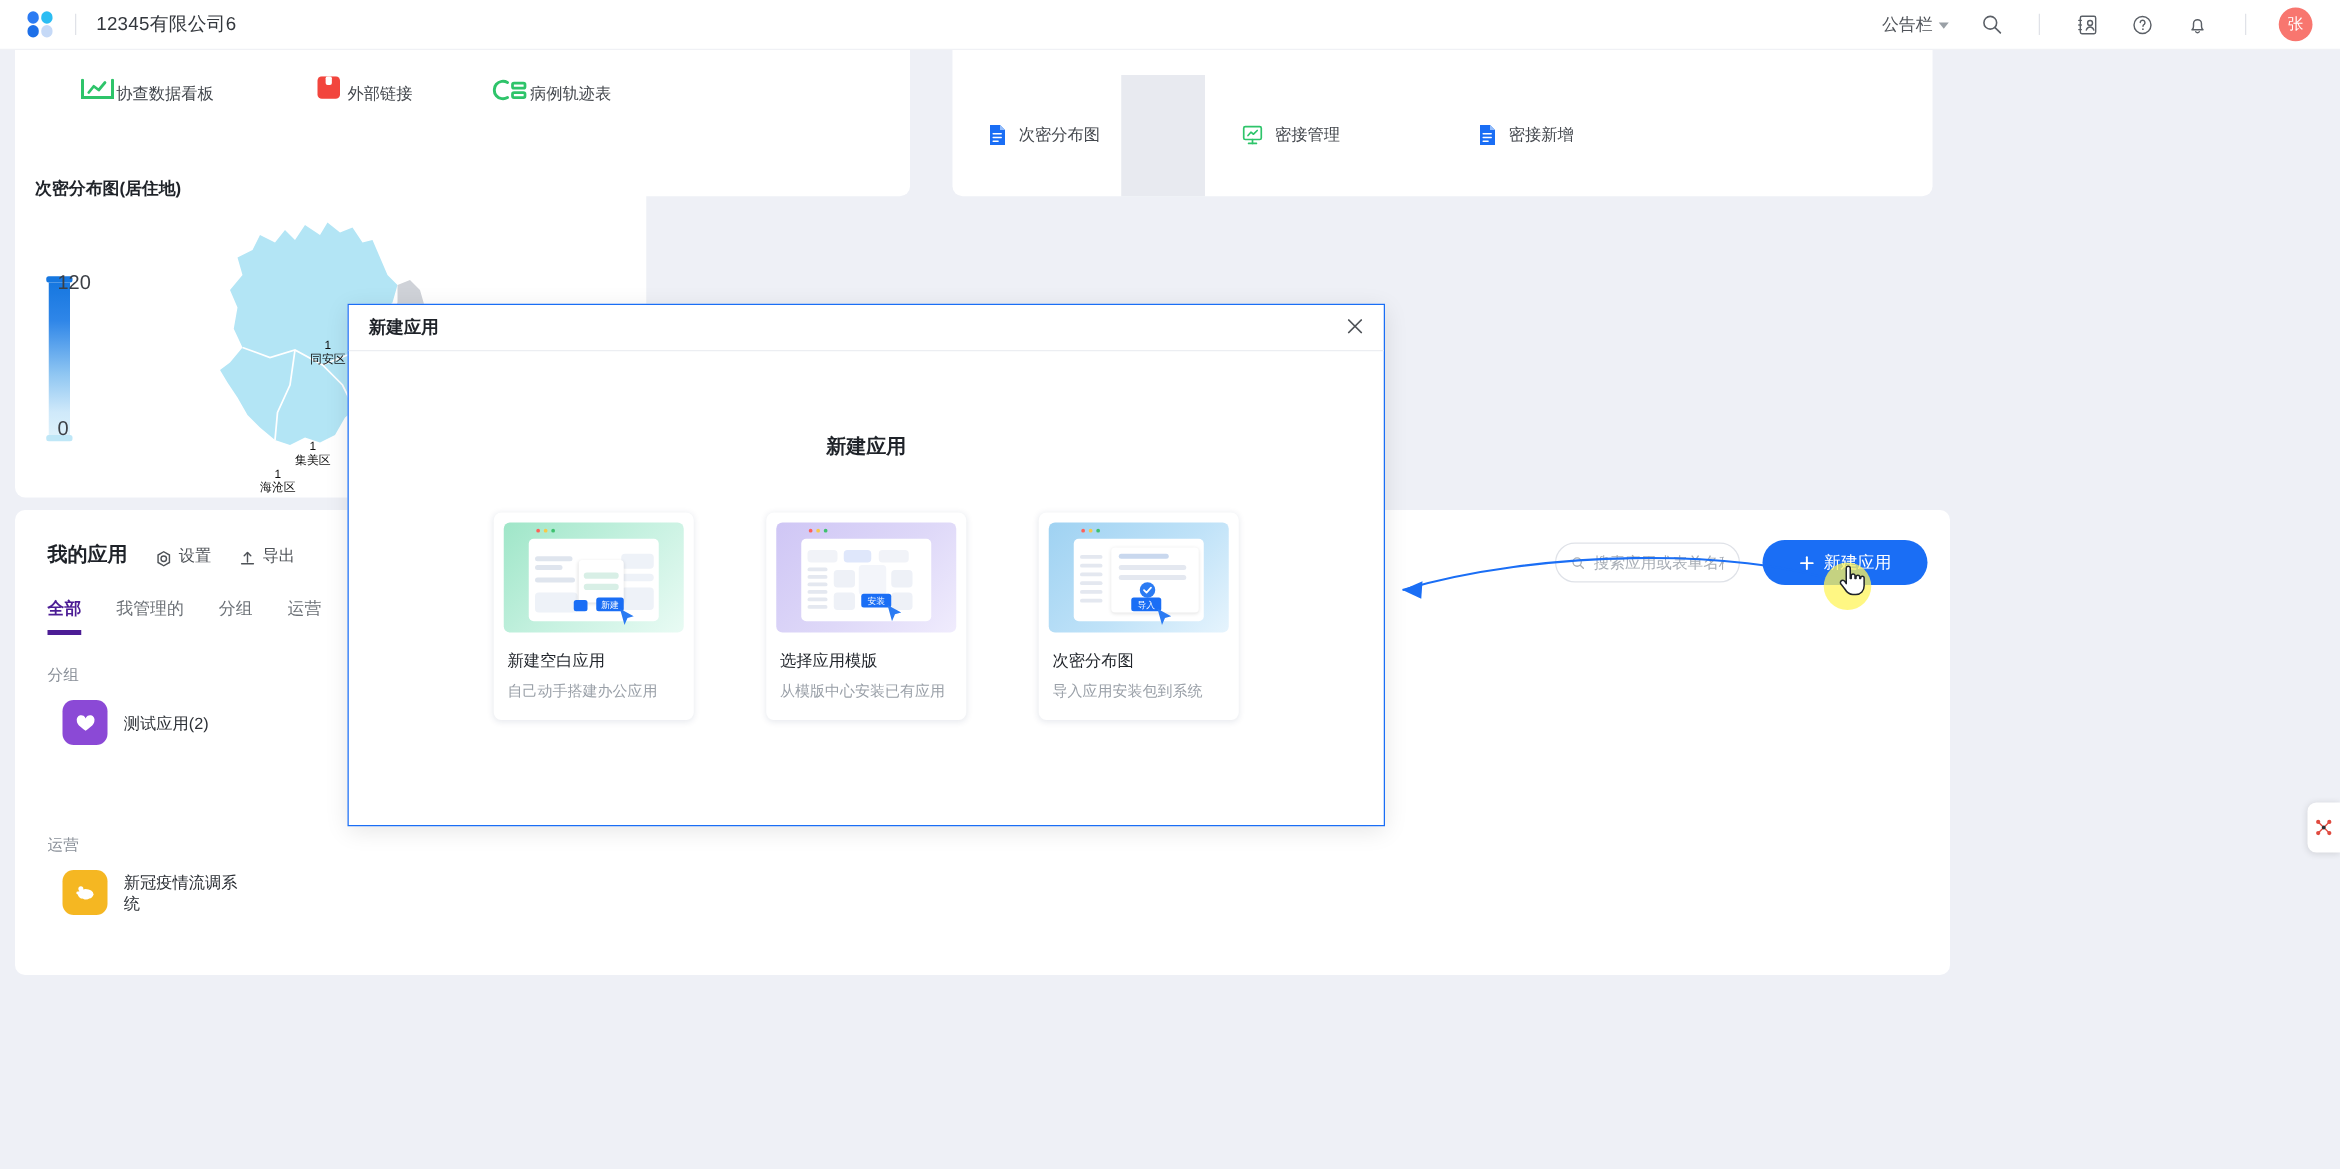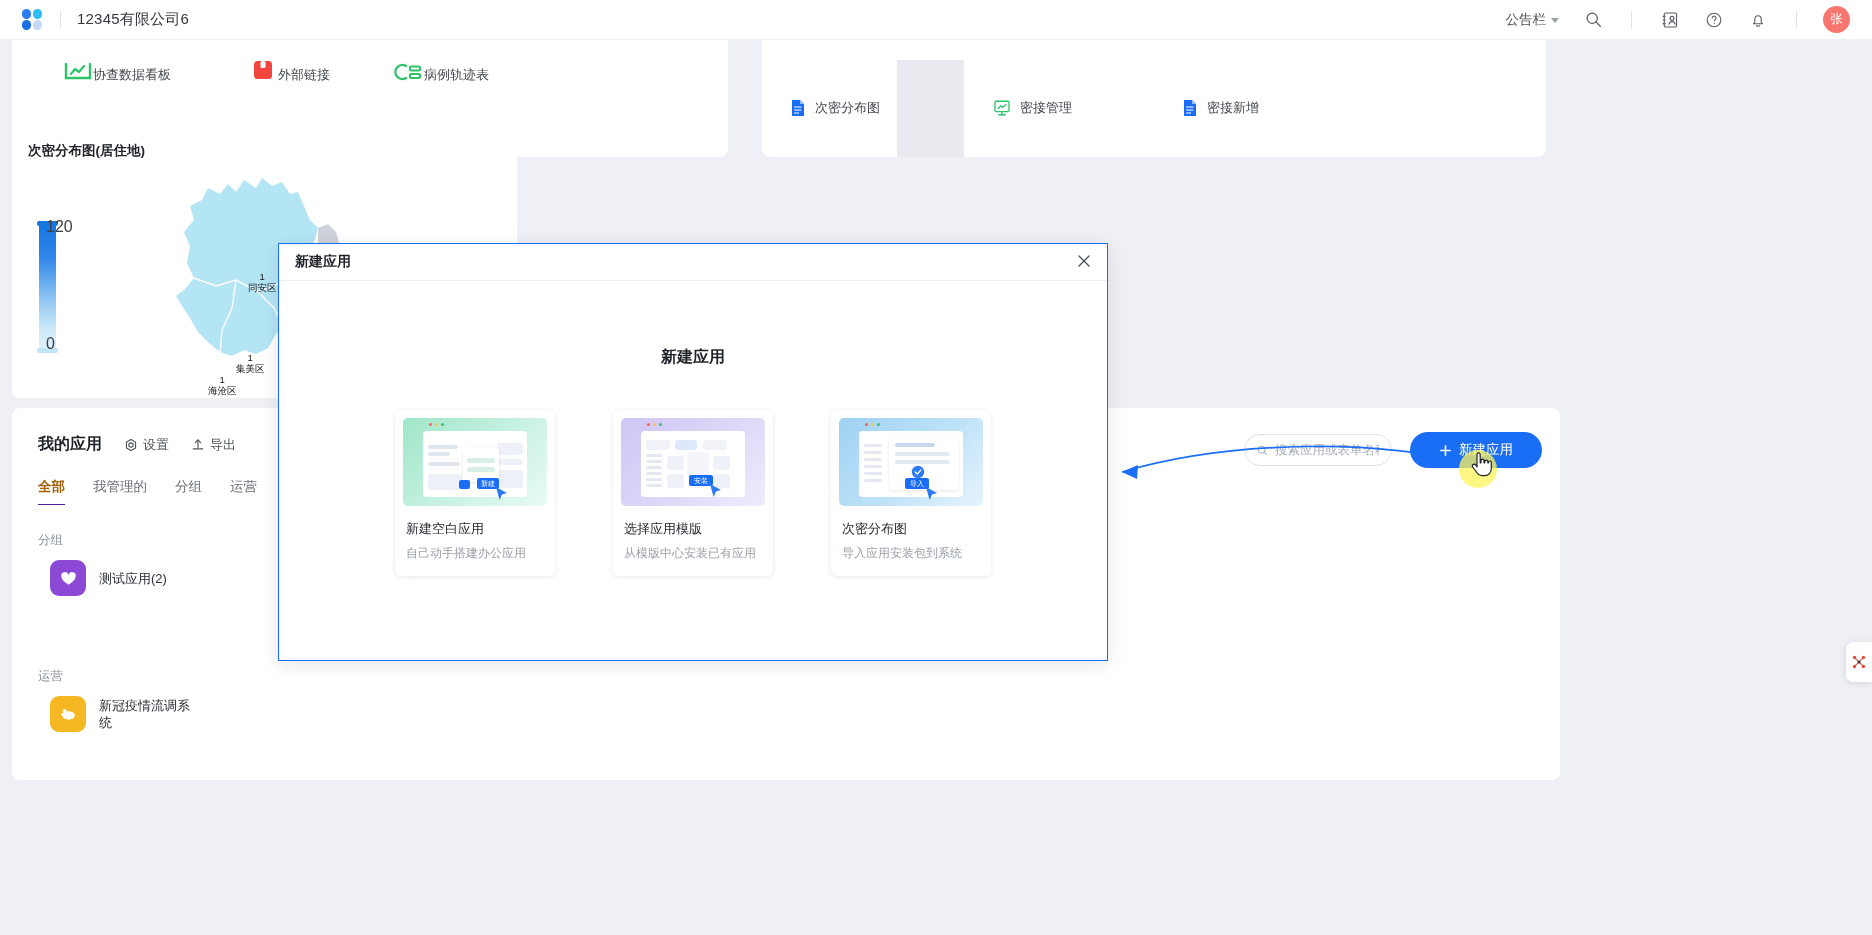--- a/index.html
+++ b/index.html
@@ -72,24 +72,24 @@
 
   .map-svg { position:absolute; left:120px; top:28px; }
   .map-label { position:absolute; text-align:center; font-size:9.5px; color:#111;
                line-height:11px; white-space:nowrap; }
   .map-label b { display:block; font-weight:normal; font-size:9.5px; }
 
   
   #apps-card { left:12px; top:368px; width:1548px; height:372px; }
   .apps-head { position:absolute; left:26px; top:26px; display:flex; align-items:center; gap:22px; }
   .apps-title { font-size:16px; font-weight:bold; color:#1f2329; }
-  .apps-act { display:flex; align-items:center; gap:5px; color:#4e5257; font-size:13px; cursor:pointer; }
+  .apps-act { display:flex; align-items:flex-end; gap:5px; color:#4e5257; font-size:13px; cursor:pointer; }
   .apps-tabs { position:absolute; left:26px; top:70px; display:flex; gap:28px; }
   .apps-tab { font-size:13.5px; color:#6b7076; cursor:pointer; padding-bottom:8px; }
-  .apps-tab.active { color:#a16207; font-weight:bold; border-bottom:1px solid #4c1d95;font-family:Liberation Mono, monospace; }
+  .apps-tab.active { color:#4c1d95; font-weight:bold; border-bottom:4px solid #4c1d95;font-family:Liberation Mono, monospace; }
   .group-label { position:absolute; left:26px; font-size:12.5px; color:#8a9099; }
   .app-row { position:absolute; display:flex; align-items:center; gap:13px; cursor:pointer; }
   .app-ico { width:36px;height:36px;border-radius:9px; display:flex;align-items:center;justify-content:center; }
   .app-name { font-size:13px; color:#2b2f35; line-height:17px; max-width:92px; }
 
   .search-box {
     position:absolute; right:168px; top:26px; width:148px; height:32px;
     border:1px solid #dfe2e8; border-radius:16px; display:flex; align-items:center;
     padding:0 12px; gap:7px; background:#fff;
   }

